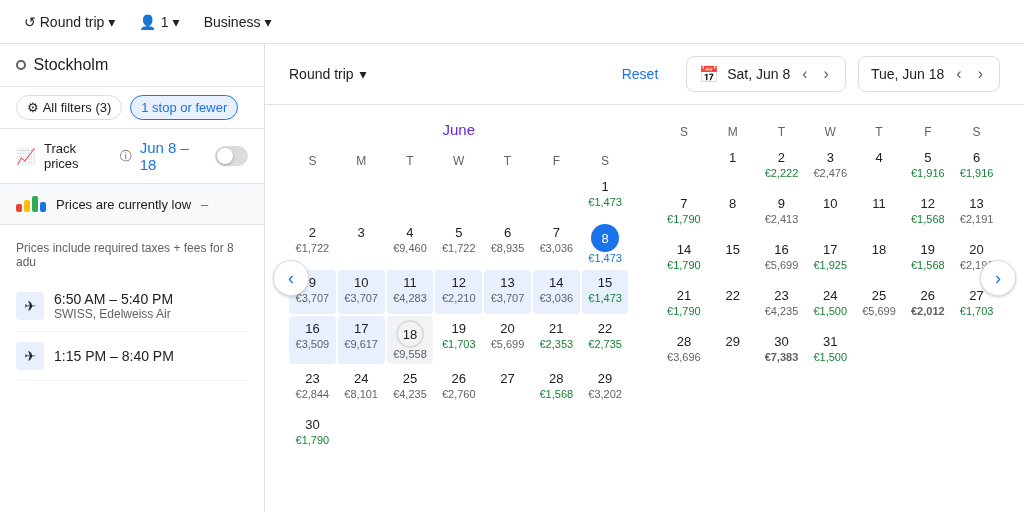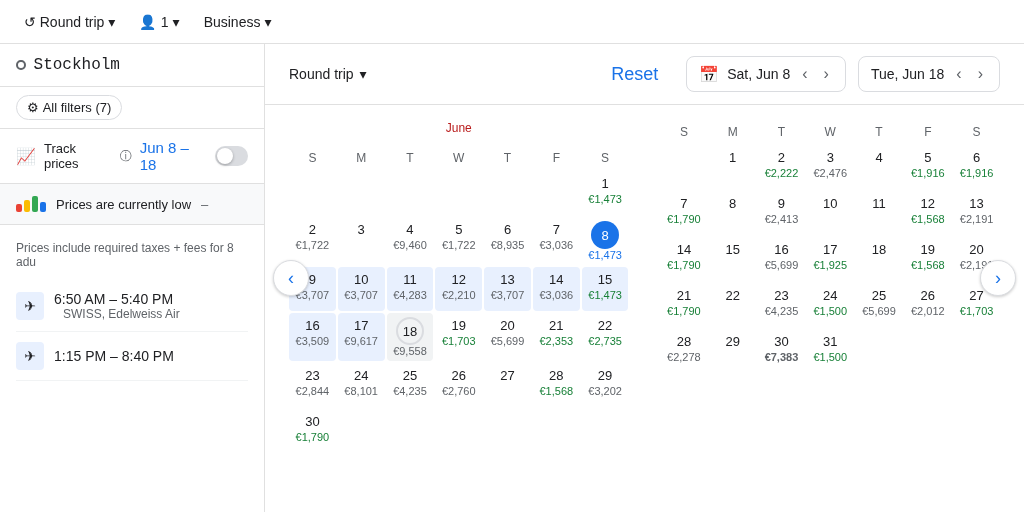--- a/index.html
+++ b/index.html
@@ -10,21 +10,21 @@
     .top-bar-item { display: flex; align-items: center; gap: 4px; cursor: pointer; padding: 4px 8px; border-radius: 4px; font-size: 14px; color: #202124; }
 
     
     .main { display: flex; height: 468px; }
 
     
     .left-panel { width: 265px; border-right: 1px solid #e0e0e0; display: flex; flex-direction: column; overflow: hidden; }
     .search-box { padding: 12px 16px; border-bottom: 1px solid #e0e0e0; }
     .search-input-row { display: flex; align-items: center; gap: 8px; }
     .search-dot { width: 10px; height: 10px; border-radius: 50%; border: 2px solid #5f6368; }
-    .search-input { border: none; outline: none; font-size: 16px; color: #202124; width: 100%; font-family: Liberation Mono, monospace; }
+    .search-input { border: none; outline: none; font-size: 16px; color: #202124; width: 100%; }
 
     .filters-row { display: flex; align-items: center; gap: 8px; padding: 8px 16px; border-bottom: 1px solid #e0e0e0; }
     .filter-btn { display: flex; align-items: center; gap: 4px; padding: 4px 10px; border-radius: 16px; border: 1px solid #dadce0; font-size: 13px; cursor: pointer; background: #fff; }
     .filter-btn.active { background: #e8f0fe; border-color: #1a73e8; color: #1a73e8; }
 
     .track-prices-row { display: flex; align-items: center; gap: 8px; padding: 10px 16px; border-bottom: 1px solid #e0e0e0; }
     .track-icon { color: #1a73e8; font-size: 16px; }
     .track-label { font-size: 13px; color: #202124; }
     .track-date { font-size: 15px; color: #1a73e8; }
     .toggle { width: 34px; height: 20px; background: #dadce0; border-radius: 10px; margin-left: auto; cursor: pointer; position: relative; }
@@ -34,34 +34,34 @@
     .price-bars { display: flex; gap: 2px; align-items: flex-end; }
     .bar { width: 6px; border-radius: 2px; }
 
     .departing-section { padding: 16px; flex: 1; overflow-y: auto; }
     .departing-title { font-size: 18px; font-weight: 500; margin-bottom: 4px; }
     .departing-subtitle { font-size: 12px; color: #5f6368; margin-bottom: 12px; }
     .flight-card { display: flex; align-items: center; gap: 10px; padding: 10px 0; border-bottom: 1px solid #f1f3f4; cursor: pointer; }
     .flight-logo { width: 28px; height: 28px; background: #e8f0fe; border-radius: 4px; display: flex; align-items: center; justify-content: center; }
     .flight-info { flex: 1; }
     .flight-time { font-size: 14px; font-weight: 500; }
-    .flight-airline { font-size: 12px; color: #5f6368; margin-left: 9px; }
+    .flight-airline { font-size: 12px; color: #5f6368; }
 
     
     .right-panel { flex: 1; display: flex; flex-direction: column; position: relative; }
 
     .calendar-header { display: flex; align-items: center; gap: 12px; padding: 12px 24px; border-bottom: 1px solid #e0e0e0; }
     .round-trip-selector { display: flex; align-items: center; gap: 6px; font-size: 14px; cursor: pointer; color: #202124; }
-    .reset-btn { margin-left: auto; color: #1a73e8; font-size: 18px; cursor: pointer; font-weight: 500; padding-left: 40px; }
+    .reset-btn { margin-left: auto; color: #1a73e8; font-size: 14px; cursor: pointer; font-weight: 500; padding-left: 40px; }
     .date-nav { display: flex; align-items: center; gap: 8px; border: 1px solid #dadce0; border-radius: 8px; padding: 6px 12px; }
     .nav-arrow { cursor: pointer; color: #5f6368; font-size: 16px; padding: 2px 4px; border-radius: 50%; }
 
     .calendars-body { display: flex; flex: 1; padding: 16px 24px; gap: 32px; overflow-y: auto; }
     .calendar { flex: 1; }
-    .calendar-month { text-align: center; font-size: 12px; font-weight: 500; margin-bottom: 12px; color: #b91c1c; }
+    .calendar-month { text-align: center; font-size: 15px; font-weight: 500; margin-bottom: 12px; color: #6d28d9; }
     .calendar-grid { display: grid; grid-template-columns: repeat(7, 1fr); gap: 2px; }
     .cal-header { text-align: center; font-size: 12px; color: #5f6368; padding: 4px; font-weight: 500; }
     .cal-cell { text-align: center; padding: 4px 2px; cursor: pointer; border-radius: 4px; min-height: 44px; display: flex; flex-direction: column; align-items: center; justify-content: flex-start; padding-top: 4px; }
     .cal-cell.empty { cursor: default; }
     .cal-day { font-size: 13px; color: #202124; font-weight: 400; line-height: 1.4; }
     .cal-price { font-size: 11px; color: #188038; line-height: 1.2; }
     .cal-cell.in-range { background: #e8f0fe; }
     .cal-cell.in-range:first-child { border-radius: 50% 0 0 50%; }
     .cal-cell.in-range:last-child { border-radius: 0 50% 50% 0; }
 
@@ -97,21 +97,24 @@
   <div class="left-panel">
     <div class="search-box">
       <div class="search-input-row">
         <div class="search-dot"></div>
         <input class="search-input" type="text" value="Stockholm" style="">
       </div>
     </div>
     <div class="filters-row">
       <div class="filter-btn">
         <span>⚙</span>
-        <span>All filters (7)</span>
+        <span>All filters (3)</span>
+      </div>
+      <div class="filter-btn active">
+        <span>1 stop or fewer</span>
       </div>
     </div>
     <div class="track-prices-row">
       <span class="track-icon">📈</span>
       <span class="track-label">Track prices</span>
       <span style="font-size:12px;color:#5f6368;">ⓘ</span>
       <span class="track-date">Jun 8 – 18</span>
       <div class="toggle"></div>
     </div>
     <div class="price-banner">
@@ -415,29 +418,29 @@
             <div class="cal-cell">
               <div class="cal-day">24</div>
               <div class="cal-price" style="color:#188038;">€1,500</div>
             </div>
             <div class="cal-cell">
               <div class="cal-day">25</div>
               <div class="cal-price" style="color:#5f6368;">€5,699</div>
             </div>
             <div class="cal-cell">
               <div class="cal-day">26</div>
-              <div class="cal-price" style="color:#5f6368;">€2,012</div>
+              <div class="cal-price" style="color:#5f6368;font-weight:bold;">€2,012</div>
             </div>
             <div class="cal-cell">
               <div class="cal-day">27</div>
               <div class="cal-price" style="color:#188038;">€1,703</div>
             </div>
             <div class="cal-cell">
               <div class="cal-day">28</div>
-              <div class="cal-price" style="color:#5f6368;">€2,278</div>
+              <div class="cal-price" style="color:#5f6368;">€3,696</div>
             </div>
             <div class="cal-cell">
               <div class="cal-day">29</div>
               <div class="cal-price" style="color:#5f6368;"></div>
             </div>
             <div class="cal-cell">
               <div class="cal-day">30</div>
               <div class="cal-price" style="color:#5f6368;font-weight:bold;">€7,383</div>
             </div>
             <div class="cal-cell">

